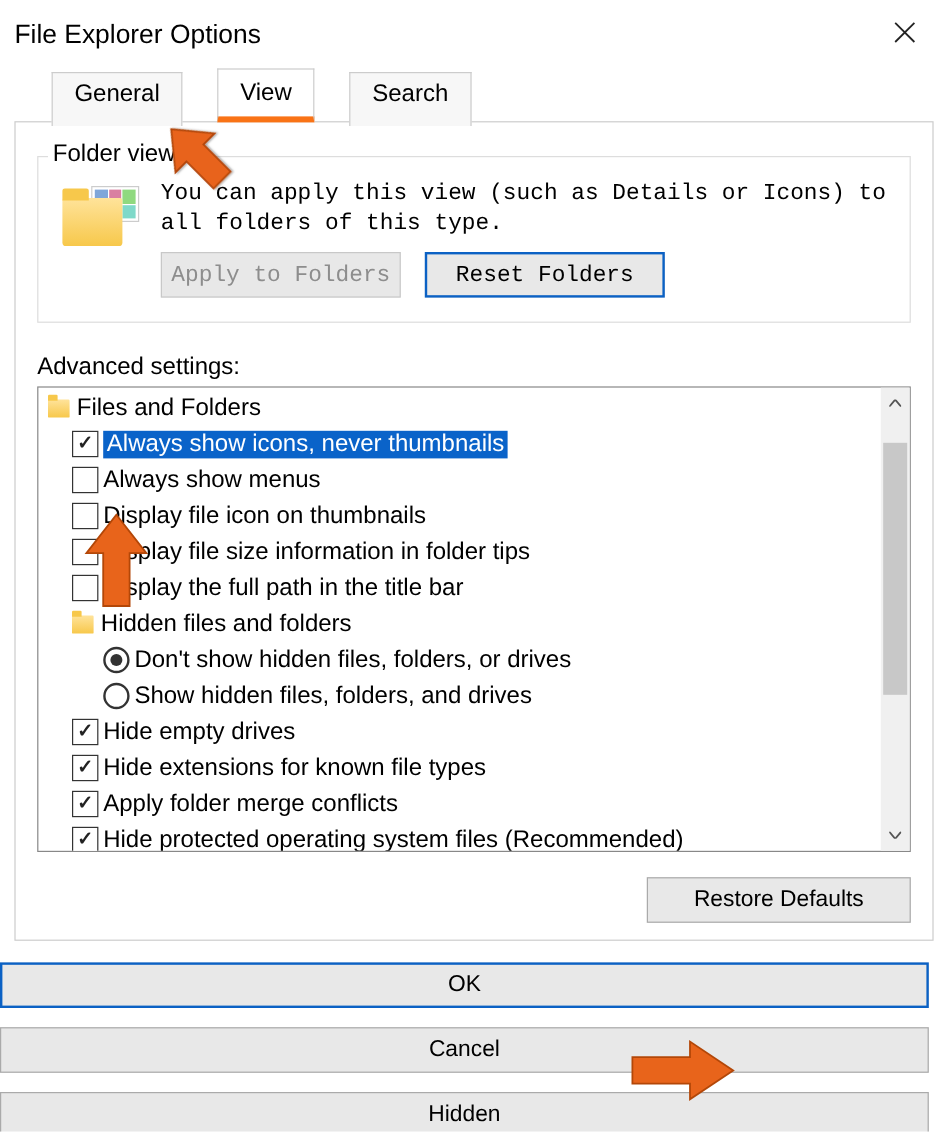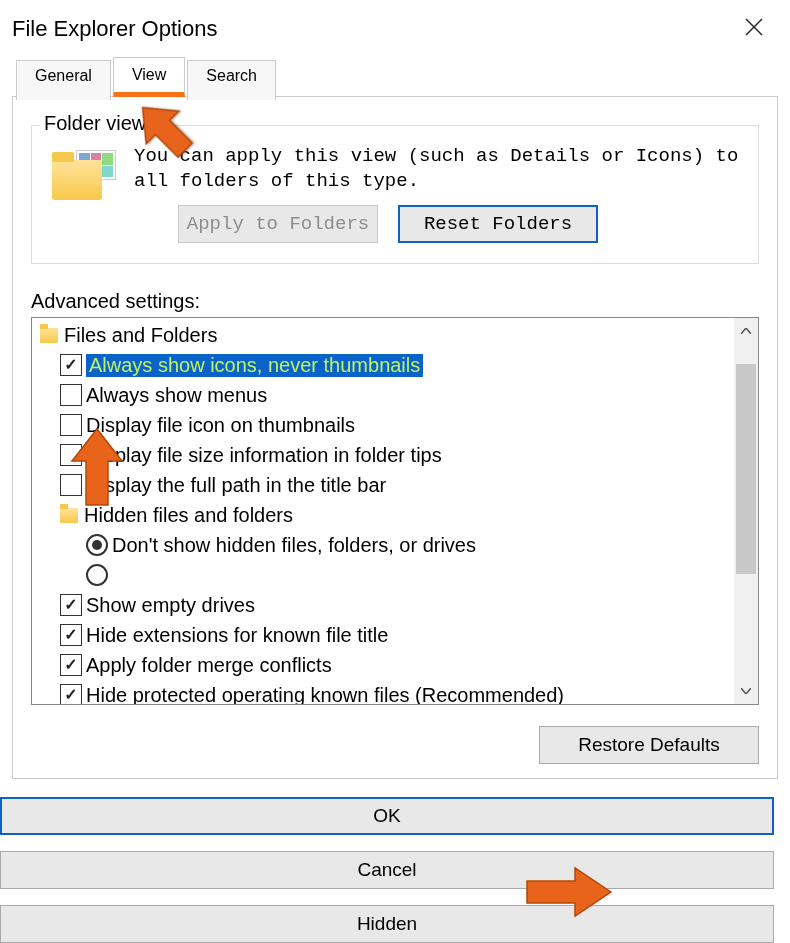--- a/index.html
+++ b/index.html
@@ -37,24 +37,25 @@
     margin-left: 16px;
     position: relative;
     top: 1px;
     z-index: 2;
   }
   .tab {
     padding: 8px 18px 8px 18px;
     border: 1px solid #ccc;
     border-bottom: none;
     background: #fff;
-    font-size: 16px;
+    font-size: 20px;
     margin-right: 2px;
     cursor: default;
     position: relative;
+    margin-left: 27px;
   }
   .tab.inactive {
     background: #f7f7f7;
     top: 3px;
     padding-top: 6px;
     padding-bottom: 6px;
   }
   .tab.active {
     background: #fff;
     border-bottom: 5px solid #f97316;
@@ -132,21 +133,21 @@
   .fv-buttons { display: flex; gap: 20px; }
   .winbtn {
     font-size: 19px;
     padding: 7px 0;
     border: 1px solid #aaa;
     background: #e8e8e8;
     text-align: center;
     cursor: default;
     min-width: 200px;
   }
-  .winbtn.disabled { color: #8d8d8d; background:#e8e8e8; border-color:#c8c8c8;margin-left:44px;}
+  .winbtn.disabled { color: #8d8d8d; background:#e8e8e8; border-color:#c8c8c8;}
   .winbtn.focus { border: 2px solid #0b61c4; padding:6px 0;}
   .adv-label { margin-top: 26px; font-size: 20px; }
   .listbox {
     border: 1px solid #888;
     height: 388px;
     margin-top: 4px;
     display: flex;
     gap: 12px;
   }
   .listcontent {
@@ -208,21 +209,21 @@
     border-radius:50%;
     flex:0 0 22px;
     display:flex; align-items:center; justify-content:center;
     background:#fff;
   }
   .radio.sel:after{
     content:""; width:10px; height:10px; background:#333; border-radius:50%;
   }
   .row-label {}
   .row-label.selected {
-    background:#0a63c9; color:#bef264; padding:0 3px;
+    background:#0a63c9; color:#ffffff; padding:0 3px;
   }
   .restore-row {
     display:flex; justify-content:flex-end;
     margin-top: 21px;
   }
   .bottom-buttons {
     display:flex; justify-content:flex-end;
     gap: 16px;
     padding: 6px 16px 14px 0;
     flex-direction: column;
@@ -323,40 +324,41 @@
           <span class="row-label">Hidden files and folders</span>
         </div>
         <div class="tree-row">
           <span class="indent2"></span>
           <span class="radio sel"></span>
           <span class="row-label">Don't show hidden files, folders, or drives</span>
         </div>
         <div class="tree-row">
           <span class="indent2"></span>
           <span class="radio"></span>
+          <span class="row-label">Show hidden files, folders, and drives</span>
         </div>
         <div class="tree-row">
           <span class="indent1"></span>
           <span class="cb checked"></span>
-          <span class="row-label">Show empty drives</span>
+          <span class="row-label">Hide empty drives</span>
         </div>
         <div class="tree-row">
           <span class="indent1"></span>
           <span class="cb checked"></span>
-          <span class="row-label">Hide extensions for known file title</span>
+          <span class="row-label">Hide extensions for known file types</span>
         </div>
         <div class="tree-row">
           <span class="indent1"></span>
           <span class="cb checked"></span>
           <span class="row-label">Apply folder merge conflicts</span>
         </div>
         <div class="tree-row">
           <span class="indent1"></span>
           <span class="cb checked"></span>
-          <span class="row-label">Hide protected operating known files (Recommended)</span>
+          <span class="row-label">Hide protected operating system files (Recommended)</span>
         </div>
       </div>
     <div class="scrollbar">
       <div class="scroll-arrow">
         <svg width="10" height="6">
             <polyline points="0,6 5,0 10,6" fill="none" stroke="#555" stroke-width="1.5"></polyline>
           </svg>
       </div>
       <div class="scroll-track">
         <div class="scroll-thumb"></div>

